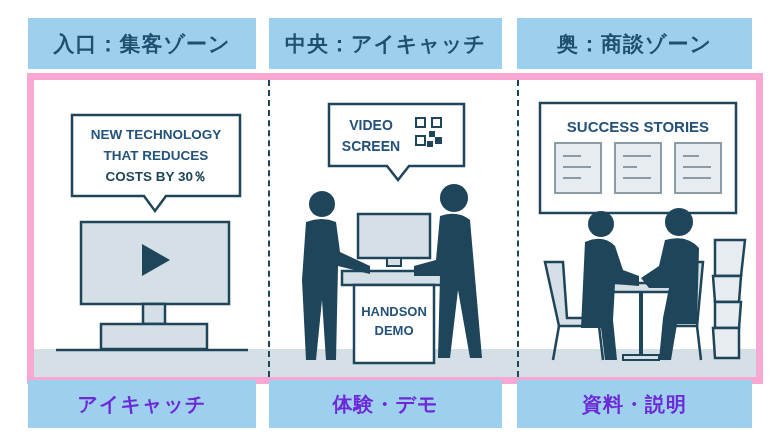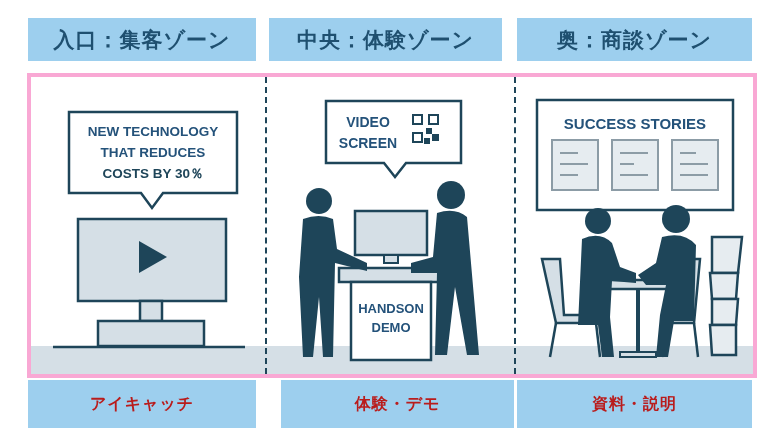--- a/index.html
+++ b/index.html
@@ -1,31 +1,31 @@
 <!DOCTYPE html>
 <html><head>
 <meta charset="utf-8">
 <style>
   html, body { margin:0; padding:0; background:#ffffff; }
   body { width:780px; height:439px; position:relative; overflow:hidden; font-family:"DejaVu Sans", sans-serif; }
-  .hdr { position:absolute; top:18px; height:43px; background:#9dcfee; display:flex; align-items:center; justify-content:center; color:#1f5070; font-weight:bold; font-size:21px; letter-spacing:1px; }
-  .ftr { position:absolute; top:380px; height:48px; background:#9dcfee; display:flex; align-items:center; justify-content:center; color:#b91c1c; font-weight:bold; font-size:16px; letter-spacing:1px; }
-  .frame { position:absolute; left:27px; top:73px; width:722px; height:297px; border:4px solid #f9a8d4; background:#ffffff; }
+  .hdr { position:absolute; top:18px; height:51px; background:#9dcfee; display:flex; align-items:center; justify-content:center; color:#1f5070; font-weight:bold; font-size:21px; letter-spacing:1px; }
+  .ftr { position:absolute; top:380px; height:48px; background:#9dcfee; display:flex; align-items:center; justify-content:center; color:#6d28d9; font-weight:bold; font-size:20px; letter-spacing:1px; }
+  .frame { position:absolute; left:27px; top:73px; width:722px; height:297px; border:7px solid #f9a8d4; background:#ffffff; }
   .floor { position:absolute; left:0; right:0; bottom:0; height:28px; background:#d5dfe6; }
   .divider { position:absolute; top:0; bottom:0; width:0; border-left:2px dashed #1e4559; }
   svg text { font-family:"Liberation Sans", sans-serif; font-weight:bold; }
 </style>
 </head>
 <body>
 
 <div class="hdr" style="left:28px;width:228px;">
     <span>入口：集客ゾーン</span>
   </div>
 <div class="hdr" style="left:269px;width:233px;">
-    <span>中央：体験ゾーン</span>
+    <span>中央：アイキャッチ</span>
   </div>
 <div class="hdr" style="left:517px;width:235px;font-family:Liberation Serif, serif;">
     <span>奥：商談ゾーン</span>
   </div>
 
 <div class="frame">
   <div class="floor"></div>
   <div class="divider" style="left:234px;"></div>
   <div class="divider" style="left:483px;"></div>
 
@@ -126,18 +126,18 @@
       <path d="M194,196 L222,196 L220,222 L196,222 Z"></path>
       <path d="M196,222 L222,222 L220,248 L196,248 Z"></path>
       <path d="M194,248 L220,248 L220,278 L196,278 Z"></path>
     </g>
   </svg>
 </div>
 
 <div class="ftr" style="left:28px;width:228px;">
     <span>アイキャッチ</span>
   </div>
-<div class="ftr" style="left:269px;width:233px;margin-left:12px;">
+<div class="ftr" style="left:269px;width:233px;">
     <span>体験・デモ</span>
   </div>
 <div class="ftr" style="left:517px;width:235px;justify-content:center;">
     <span>資料・説明</span>
   </div>
 
 </body></html>

